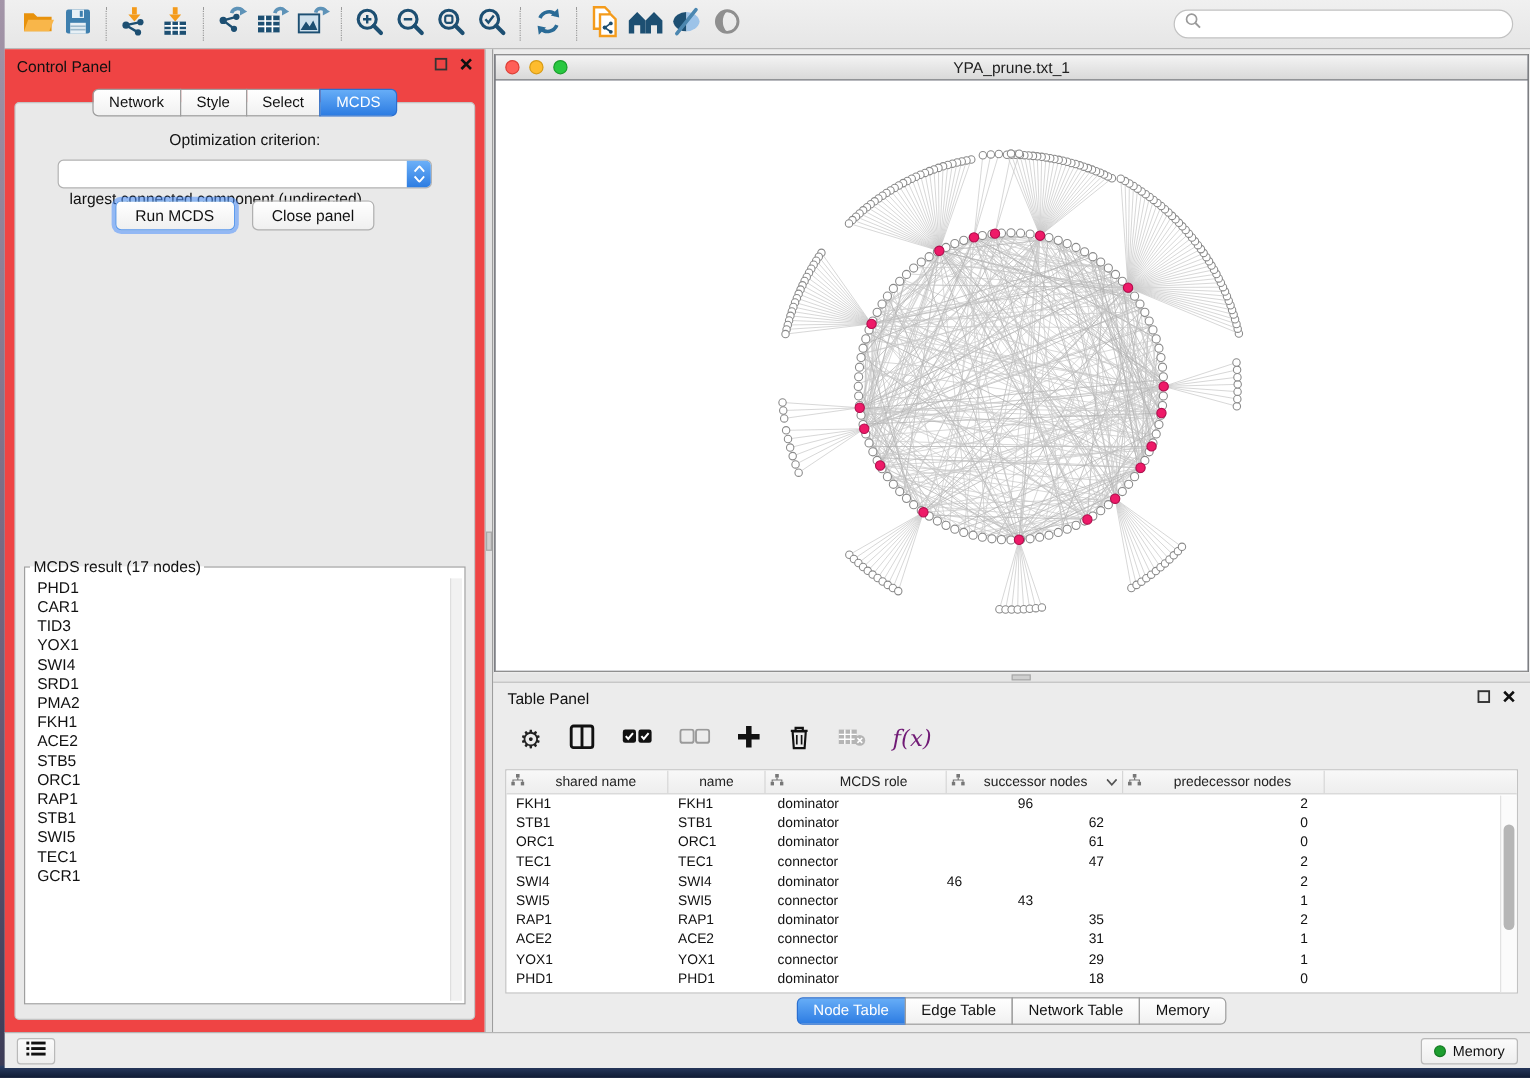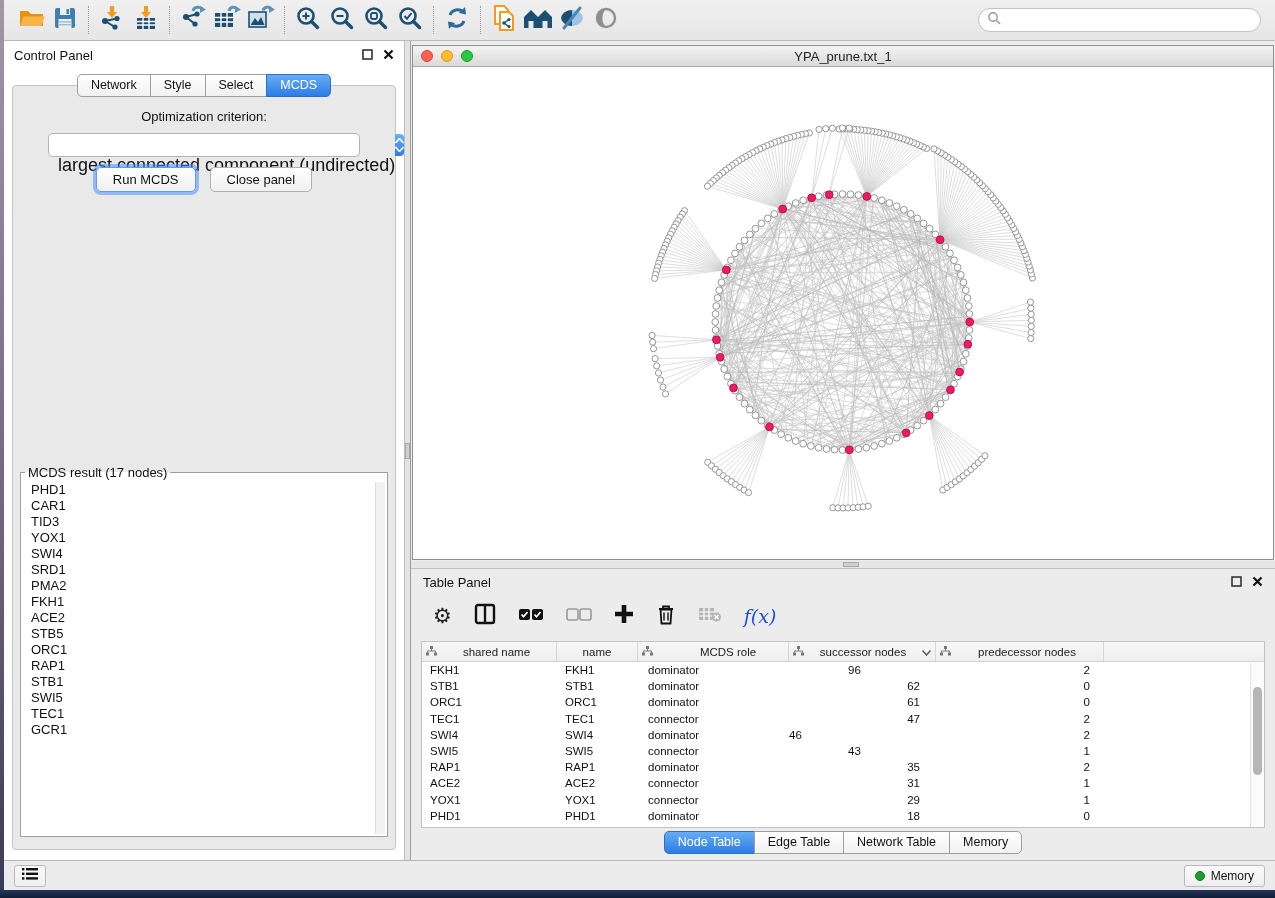--- a/index.html
+++ b/index.html
@@ -17,37 +17,37 @@
     display:flex; align-items:center; padding-left:10px; }
   .tb-btn { width:34px; height:32px; display:flex; align-items:center; justify-content:center; }
   .tb-sep { width:0; height:28px; border-left:1px dotted #9a9a9a; margin:0 6px; }
   .search-wrap { margin-left:auto; margin-right:14px; width:283px; height:24px;
     background:#fff; border:1px solid #c2c2c2; border-radius:12px;
     display:flex; align-items:center; padding-left:8px; }
   .search-wrap input { border:none; outline:none; flex:1; height:20px; font-size:12px;
     background:transparent; font-family:"Liberation Sans",sans-serif; }
 
   
-  .control-panel { position:absolute; left:0; top:41px; width:400px; bottom:30px; background:#ffffff; }
+  .control-panel { position:absolute; left:0; top:41px; width:400px; bottom:30px; background:#ef4444; }
   .cp-header { height:28px; display:flex; align-items:center; padding:0 10px; }
   .panel-title { font-size:13px; color:#111; }
   .win-icons { margin-left:auto; display:flex; gap:10px; align-items:center; }
   .cp-tabs { position:absolute; top:33px; left:0; right:0; display:flex; justify-content:center; z-index:2; }
   .tabbtn { border:1px solid #9e9e9e; background:linear-gradient(#ffffff,#f1f1f1);
     font-size:12.5px; color:#111; padding:3px 13px 4px; margin-left:-1px; cursor:default; }
   .tabbtn:first-child { border-radius:5px 0 0 5px; margin-left:0; }
   .tabbtn:last-child { border-radius:0 5px 5px 0; }
   .tabbtn.active { background:linear-gradient(#66adf7,#2d7ce2); color:#fff; border-color:#2a6fd0; }
   .cp-box { position:absolute; left:8px; right:8px; top:44px; bottom:10px;
     background:#e9e9e9; border:1px solid #c4c4c4; border-radius:4px; }
   .opt-label { position:absolute; top:68px; width:100%; text-align:center; font-size:13px; color:#111; }
   .mac-select { position:absolute; left:44px; top:92px; width:312px; height:24px;
     background:#fff; border:1px solid #b3b3b3; border-radius:5px;
     display:flex; align-items:center; }
-  .mac-select .val { flex:1; font-size:18px; padding-left:9px; color:#111; white-space:nowrap;margin-top:40px; }
+  .mac-select .val { flex:1; font-size:13px; padding-left:9px; color:#111; white-space:nowrap;margin-top:40px; }
   .mac-select .cap { width:20px; height:22px; border-radius:0 4px 4px 0;
     background:linear-gradient(#6cb0f8,#2d7de2); display:flex; flex-direction:column;
     align-items:center; justify-content:center; gap:2px; }
   .btn-row { position:absolute; top:126px; width:100%; display:flex; justify-content:center; gap:14px; }
   .mac-btn { height:25px; border:1px solid #b0b0b0; border-radius:5px; font-size:13px; color:#111;
     background:linear-gradient(#ffffff,#f0f0f0); padding:0 16px; font-family:"Liberation Sans",sans-serif; }
   .mac-btn.focus { box-shadow:0 0 0 3px rgba(77,144,254,.55); border-color:#5d9bee; }
   fieldset.mcds { position:absolute; left:16px; right:16px; top:424px; height:372px;
     border:1px solid #9f9f9f; background:#fff; }
   fieldset.mcds legend { font-size:13px; color:#111; margin-left:4px; padding:0 3px; }
@@ -77,21 +77,21 @@
   .net-canvas svg { width:100%; height:100%; display:block; }
 
   .hsplit { position:absolute; left:0; right:0; top:520px; height:7px; background:#e6e6e6; }
   .hsplit .grip { position:absolute; left:50%; top:1px; width:16px; height:5px;
     background:#cfcfcf; border:1px solid #a8a8a8; }
 
   .table-panel { position:absolute; left:0; right:0; top:527px; bottom:0; background:#ececec;
     border-top:1px solid #bdbdbd; }
   .tp-header { height:26px; display:flex; align-items:center; padding:0 12px; }
   .tp-toolbar { height:42px; display:flex; align-items:center; gap:22px; padding-left:22px; }
-  .fx { font-family:"DejaVu Serif", serif; font-style:italic; font-size:19px; color:#1d4ed8; }
+  .fx { font-family:"DejaVu Serif", serif; font-style:italic; font-size:19px; color:#701a75; }
   .table-wrap { position:absolute; left:10px; right:10px; top:72px; bottom:32px;
     background:#fff; border:1px solid #c2c2c2; overflow:hidden; }
   .thead { display:flex; height:20px; background:linear-gradient(#f8f8f8,#eeeeee);
     border-bottom:1px solid #d2d2d2; }
   .th { display:flex; align-items:center; border-right:1px solid #d6d6d6;
     font-size:11.5px; color:#222; padding:0 4px; }
   .th .lbl { flex:1; text-align:center; }
   .tr { display:flex; height:16.2px; align-items:center; }
   .td { font-size:11.5px; color:#111; white-space:nowrap; overflow:hidden; }
   .vscroll { position:absolute; top:21px; right:0; bottom:0; width:14px;

